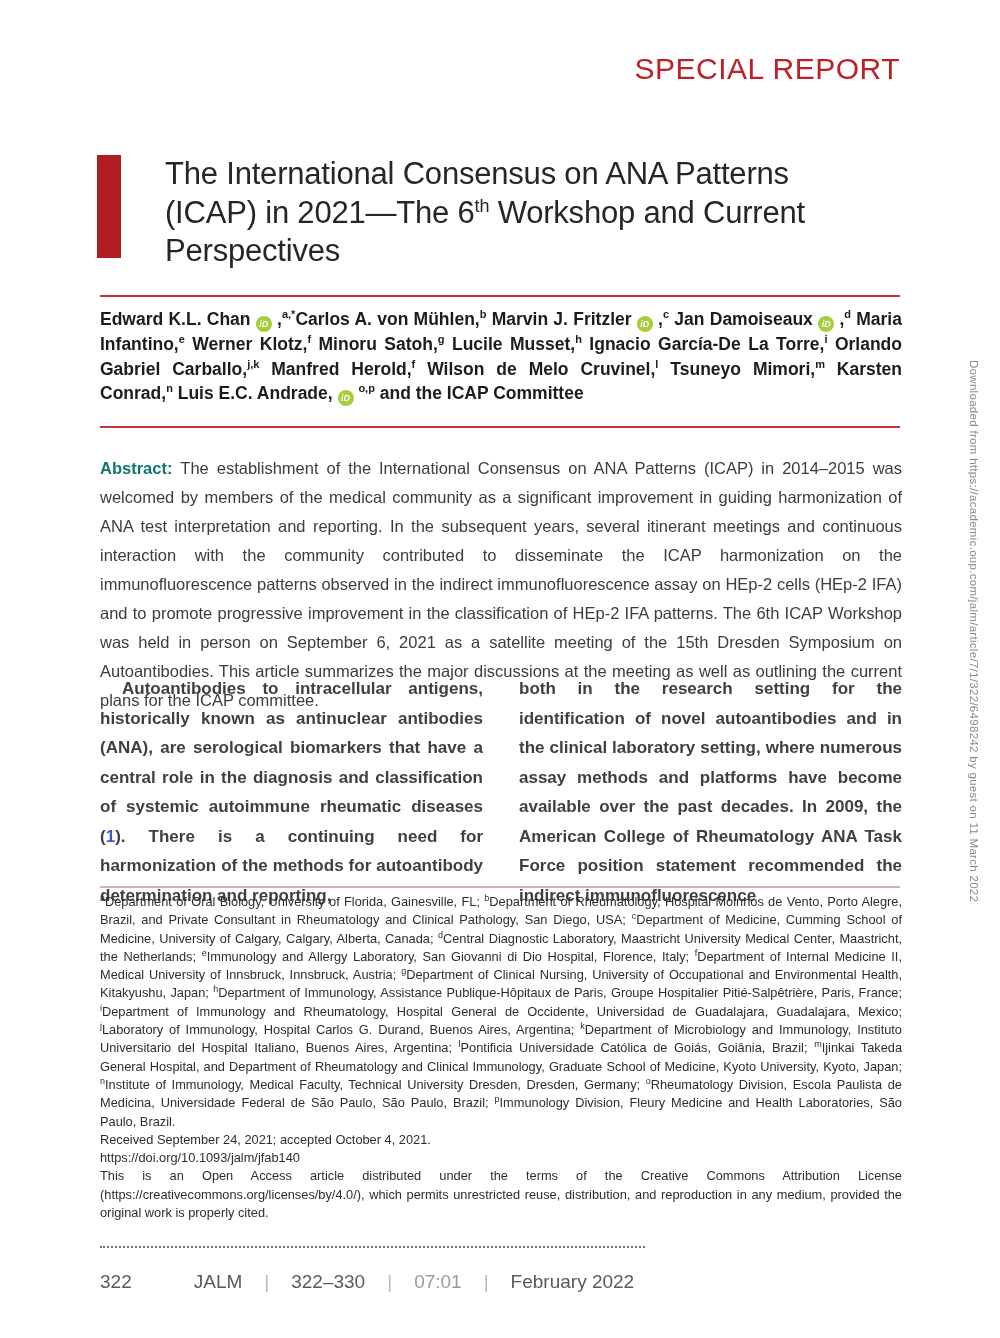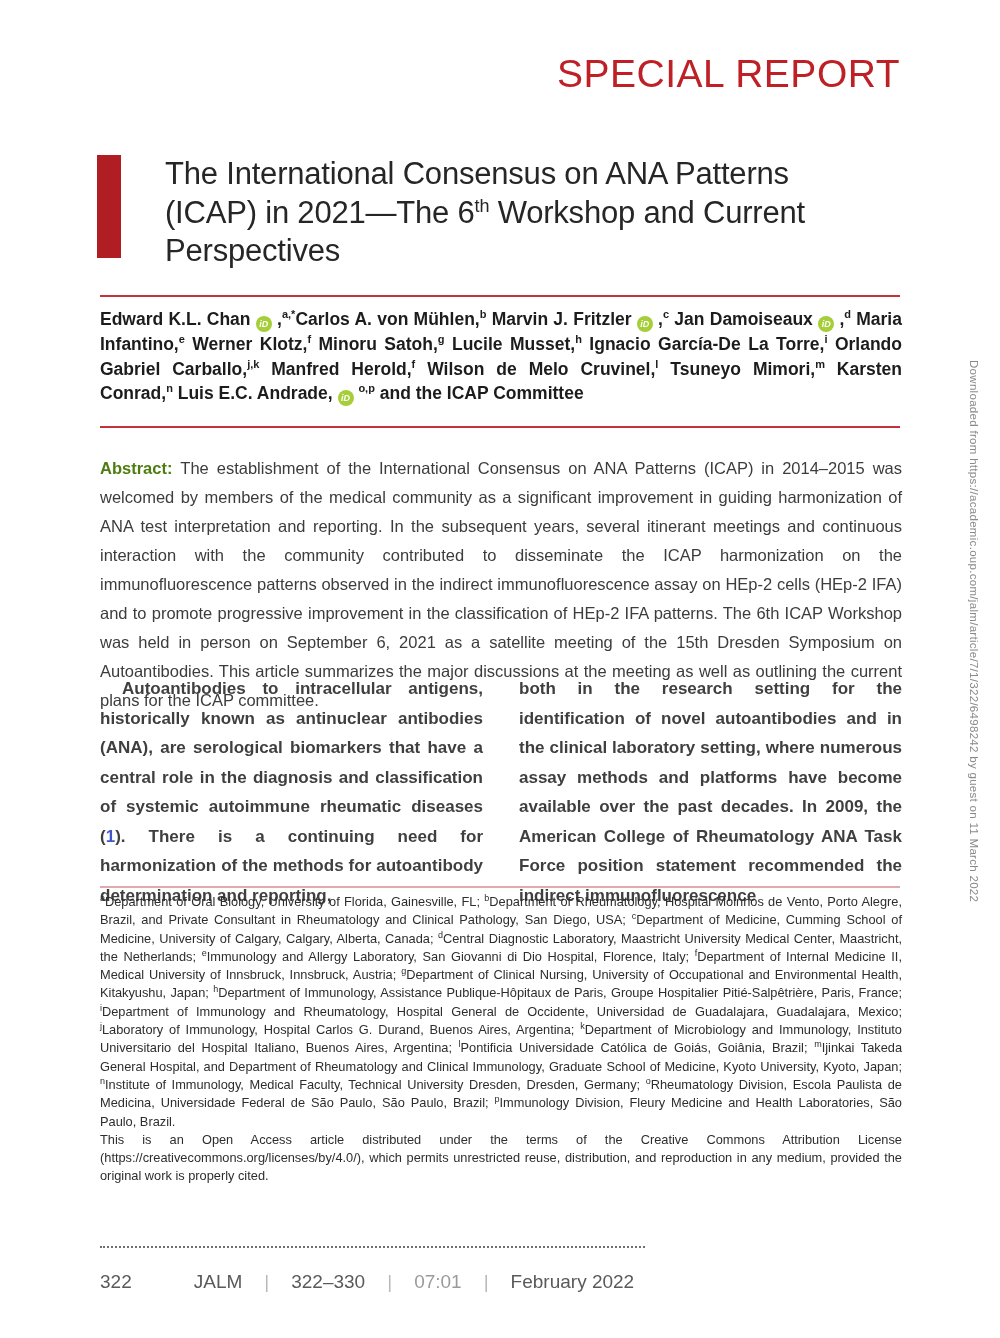--- a/index.html
+++ b/index.html
@@ -11,21 +11,21 @@
     margin: 0 auto;
     background: #ffffff;
     overflow: hidden;
   }
 
   
   .banner {
     position: absolute;
     top: 52px;
     right: 100px;
-    font-size: 39px;
+    font-size: 30px;
     font-weight: 400;
     letter-spacing: 0.5px;
     color: #be2026;
     white-space: nowrap;
   }
 
   
   .title-wrap {
     position: absolute;
     top: 155px;
@@ -92,21 +92,21 @@
   .abstract {
     position: absolute;
     top: 454px;
     left: 100px;
     width: 802px;
     font-size: 16.5px;
     line-height: 29px;
     color: #3c3c3c;
     text-align: justify;
   }
-  .abstract-label { font-weight: 700; color: #4d7c0f; }
+  .abstract-label { font-weight: 700; color: #0f766e; }
 
   
   .body-cols {
     position: absolute;
     top: 674px;
     left: 100px;
     width: 802px;
     display: flex;
     gap: 36px;
     font-weight: bold;
@@ -201,20 +201,22 @@
 
   <div class="body-cols">
     <div class="body-col indent">Autoantibodies to intracellular antigens, historically known as antinuclear antibodies (ANA), are serological biomarkers that have a central role in the diagnosis and classification of systemic autoimmune rheumatic diseases (<span class="ref-link">1</span>). There is a continuing need for harmonization of the methods for autoantibody determination and reporting,</div>
     <div class="body-col">both in the research setting for the identification of novel autoantibodies and in the clinical laboratory setting, where numerous assay methods and platforms have become available over the past decades. In 2009, the American College of Rheumatology ANA Task Force position statement recommended the indirect immunofluorescence</div>
   </div>
 
   <div class="rule-pink"></div>
 
   <div class="footnotes">
     <div class="just"><sup>a</sup>Department of Oral Biology, University of Florida, Gainesville, FL; <sup>b</sup>Department of Rheumatology, Hospital Moinhos de Vento, Porto Alegre, Brazil, and Private Consultant in Rheumatology and Clinical Pathology, San Diego, USA; <sup>c</sup>Department of Medicine, Cumming School of Medicine, University of Calgary, Calgary, Alberta, Canada; <sup>d</sup>Central Diagnostic Laboratory, Maastricht University Medical Center, Maastricht, the Netherlands; <sup>e</sup>Immunology and Allergy Laboratory, San Giovanni di Dio Hospital, Florence, Italy; <sup>f</sup>Department of Internal Medicine II, Medical University of Innsbruck, Innsbruck, Austria; <sup>g</sup>Department of Clinical Nursing, University of Occupational and Environmental Health, Kitakyushu, Japan; <sup>h</sup>Department of Immunology, Assistance Publique-Hôpitaux de Paris, Groupe Hospitalier Pitié-Salpêtrière, Paris, France; <sup>i</sup>Department of Immunology and Rheumatology, Hospital General de Occidente, Universidad de Guadalajara, Guadalajara, Mexico; <sup>j</sup>Laboratory of Immunology, Hospital Carlos G. Durand, Buenos Aires, Argentina; <sup>k</sup>Department of Microbiology and Immunology, Instituto Universitario del Hospital Italiano, Buenos Aires, Argentina; <sup>l</sup>Pontificia Universidade Católica de Goiás, Goiânia, Brazil; <sup>m</sup>Ijinkai Takeda General Hospital, and Department of Rheumatology and Clinical Immunology, Graduate School of Medicine, Kyoto University, Kyoto, Japan; <sup>n</sup>Institute of Immunology, Medical Faculty, Technical University Dresden, Dresden, Germany; <sup>o</sup>Rheumatology Division, Escola Paulista de Medicina, Universidade Federal de São Paulo, São Paulo, Brazil; <sup>p</sup>Immunology Division, Fleury Medicine and Health Laboratories, São Paulo, Brazil.</div>
+    <div>Received September 24, 2021; accepted October 4, 2021.</div>
+    <div>https://doi.org/10.1093/jalm/jfab140</div>
     <div class="just">This is an Open Access article distributed under the terms of the Creative Commons Attribution License (https://creativecommons.org/licenses/by/4.0/), which permits unrestricted reuse, distribution, and reproduction in any medium, provided the original work is properly cited.</div>
   </div>
 
   <div class="footer-dots"></div>
 
   <div class="footer">
     <span class="page-num">322</span>
     <span>JALM</span>
     <span class="sep">|</span>
     <span>322–330</span>

